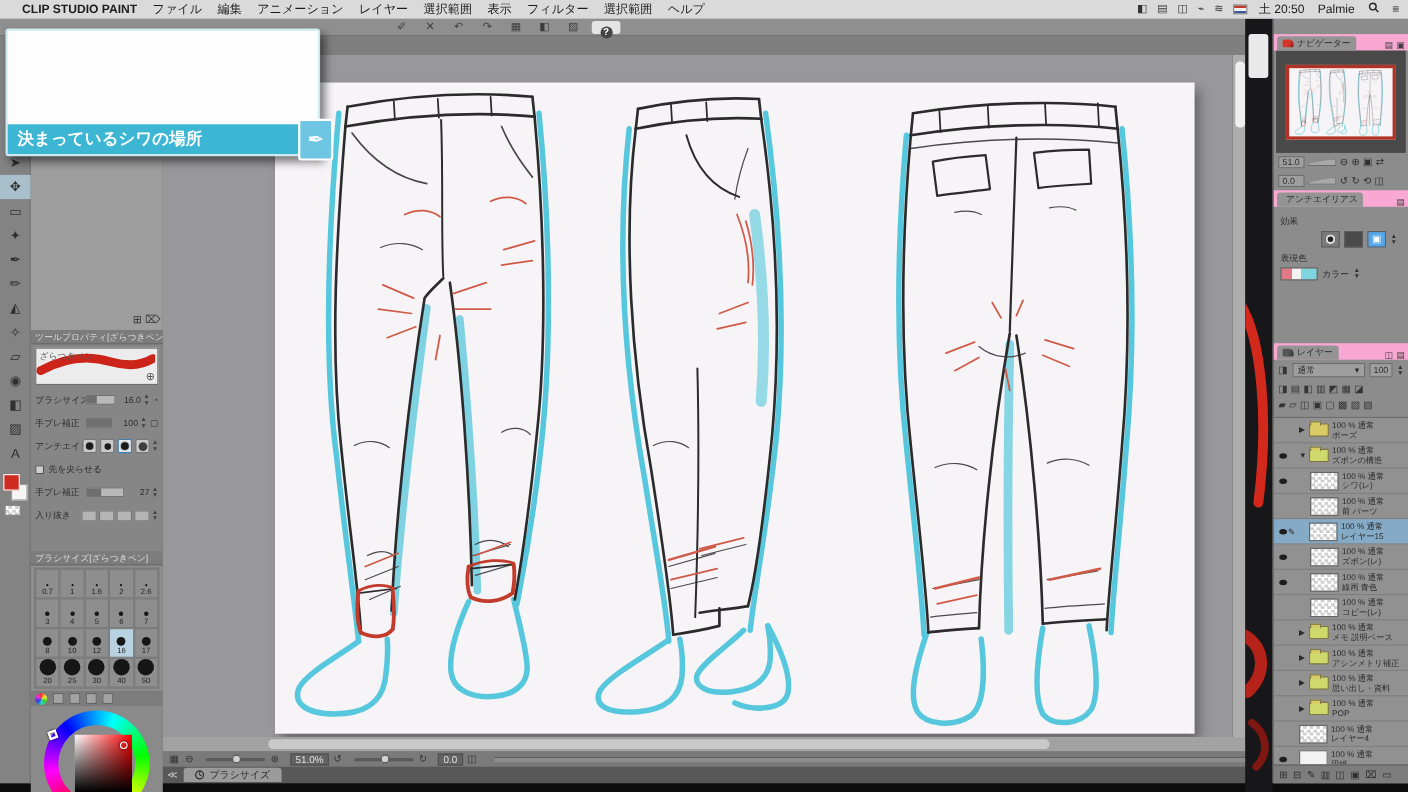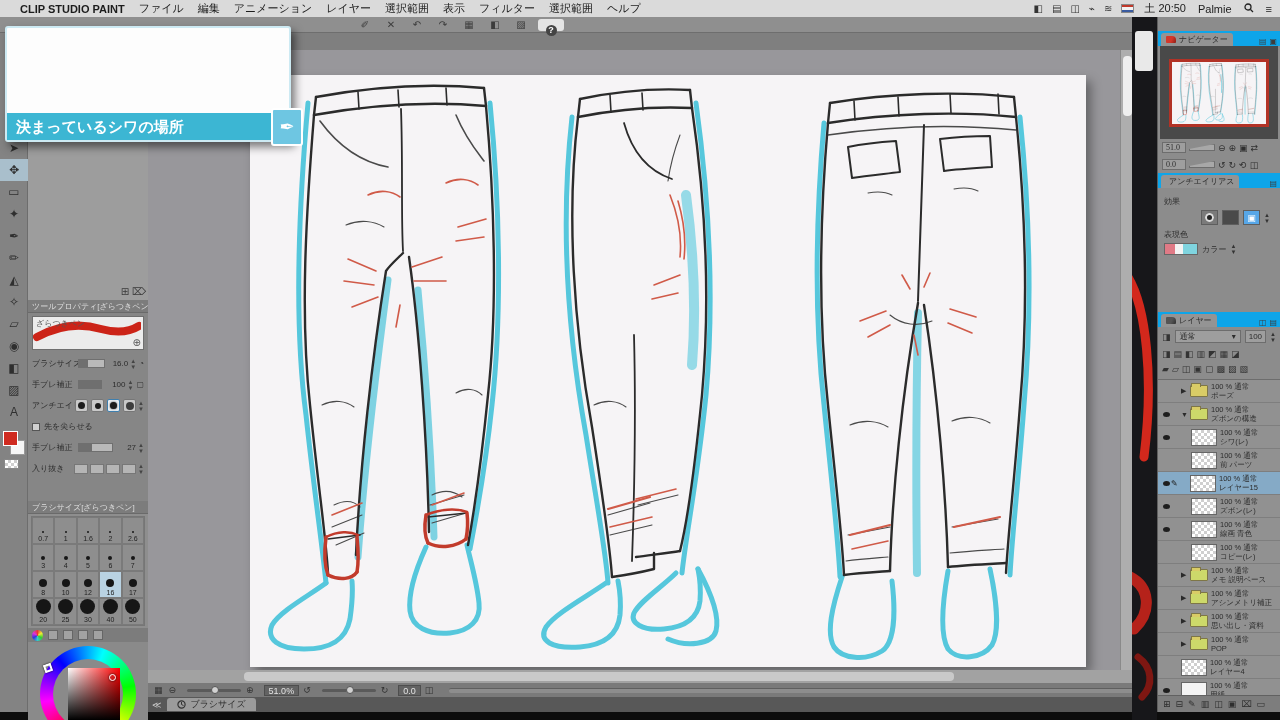--- a/index.html
+++ b/index.html
@@ -135,31 +135,31 @@
     border-radius:50%; box-shadow:0 0 2px #000; }
   #huek { position:absolute; left:16px; top:36px; width:8px; height:8px; border:2px solid #fff;
     box-shadow:0 0 2px #000; transform:rotate(-20deg); z-index:2;}
 
   
   #desktop { left:1132px; top:17px; width:25px; height:703px; background:#17171a; z-index:5; overflow:hidden;}
 
   
   #rightcol { left:1157px; top:17px; width:123px; height:695px; background:#8c8c8c; z-index:6;
     font-size:8px; color:#2c2c2c; border-left:1px solid #5f5f5f;}
-  .rtabs { height:15px; background:#0ea5e9; display:flex; align-items:flex-end; padding:0 3px; gap:3px;}
+  .rtabs { height:15px; background:#f9a8d4; display:flex; align-items:flex-end; padding:0 3px; gap:3px;}
   .rtabs .tab { background:#949494; height:13px; line-height:13px; padding:0 5px; border-radius:3px 3px 0 0;
     display:flex; align-items:center; gap:3px; white-space:nowrap; overflow:hidden; max-width:78px;}
   .rtabs .ric { color:#3d3d3d; font-size:8px; margin-left:auto; }
   .redbrush { width:10px; height:7px; background:linear-gradient(115deg,#d4372a 55%,#8c1f16); border-radius:1px 4px 1px 1px;}
   #navthumbwrap { height:93px; background:#494949; margin:0 2px; display:flex; align-items:center; justify-content:center;}
   #navthumb { width:100px; height:68px; background:#f6f4f6; border:3px solid #b23226; }
   #navthumb svg { display:block; width:94px; height:62px; }
   .navrow { display:flex; align-items:center; height:17px; padding:0 4px; gap:3px; }
   .navrow .nval { background:#9e9e9e; border:1px solid #6d6d6d; padding:0 3px; min-width:24px; height:11px;
-    line-height:10px;font-family:Liberation Serif, serif; }
+    line-height:10px; }
   .navrow .ntrack { width:26px; height:7px; background:#a8a8a8; border:1px solid #6d6d6d;
     clip-path:polygon(0 70%,100% 0,100% 100%,0 100%); }
   .navrow .nic { font-size:9px; color:#2f2f2f; }
   #lpbody { padding:4px 6px; height:100px; }
   #lpbody .lab { margin:4px 0 3px; font-size:8px; }
   .fxrow { display:flex; gap:4px; align-items:center; justify-content:flex-end; padding-right:4px;}
   .fxbtn { width:17px; height:15px; background:#7a7a7a; border:1px solid #5e5e5e; display:flex;
     align-items:center; justify-content:center; color:#ddd; font-size:9px;}
   .fxbtn.on { background:#57a7e8; color:#fff; }
   .fxcircle { width:9px; height:9px; border-radius:50%; background:#222; box-shadow:inset 0 0 0 2px #ddd; }

